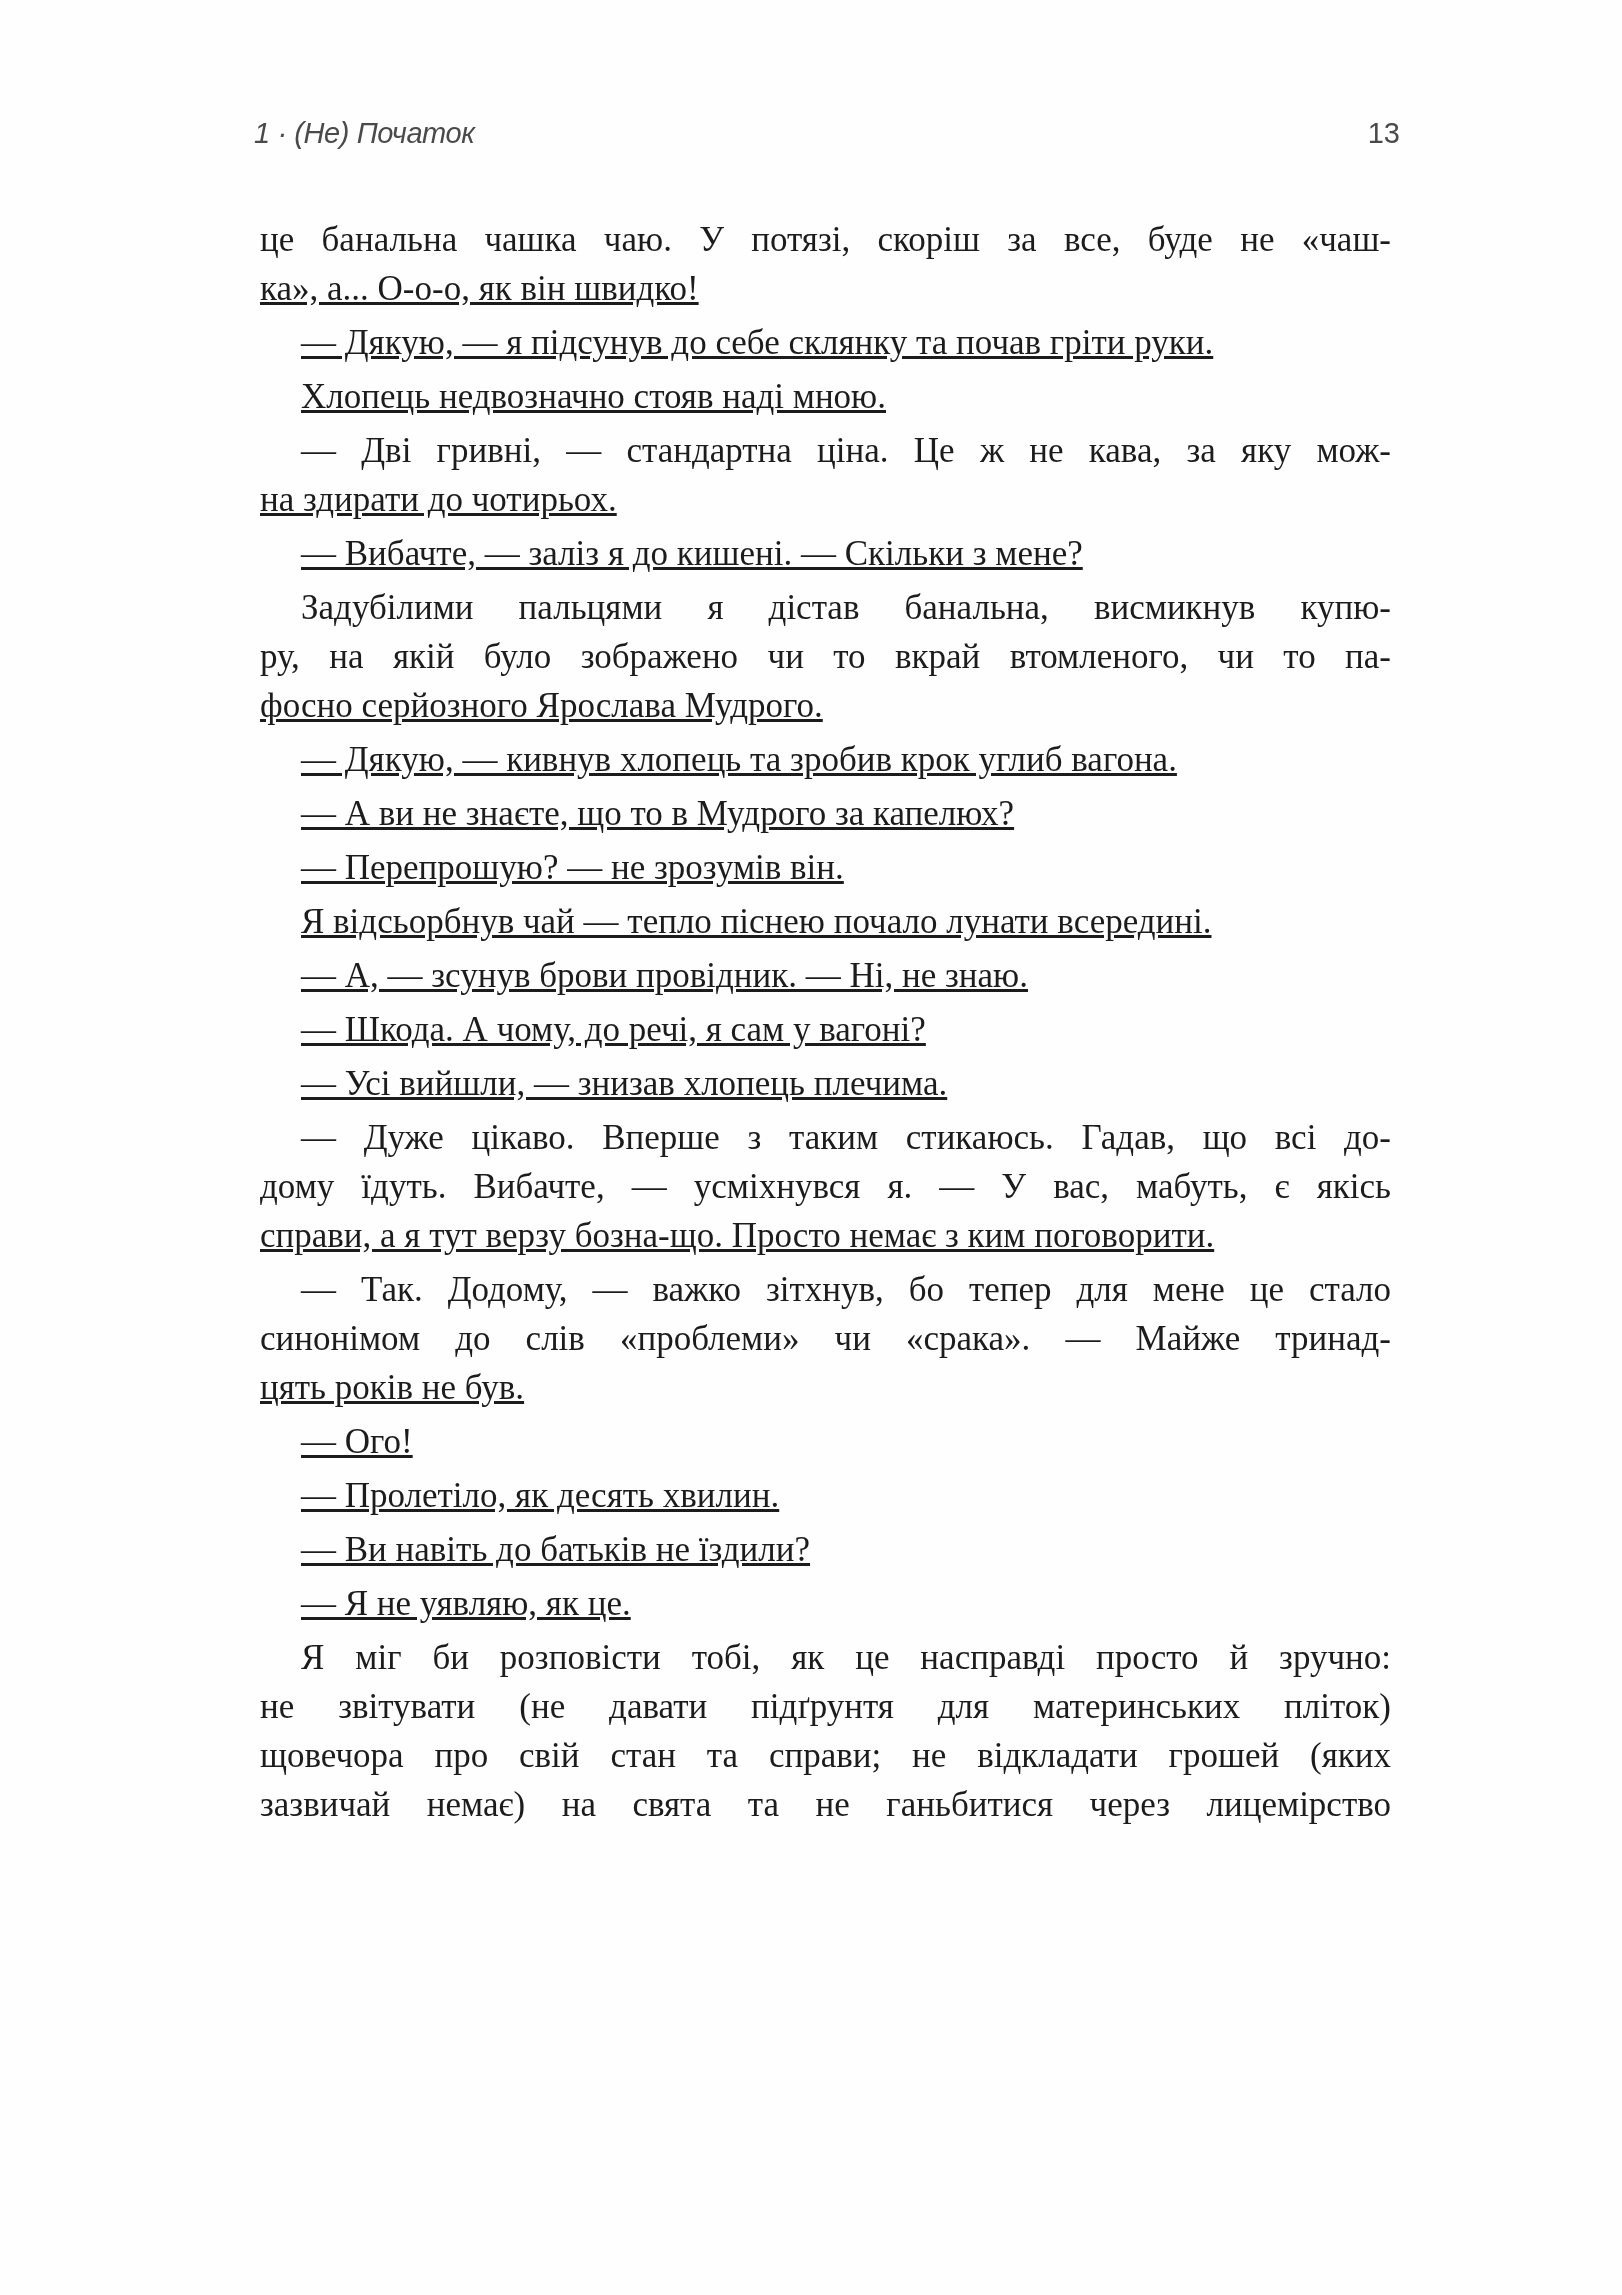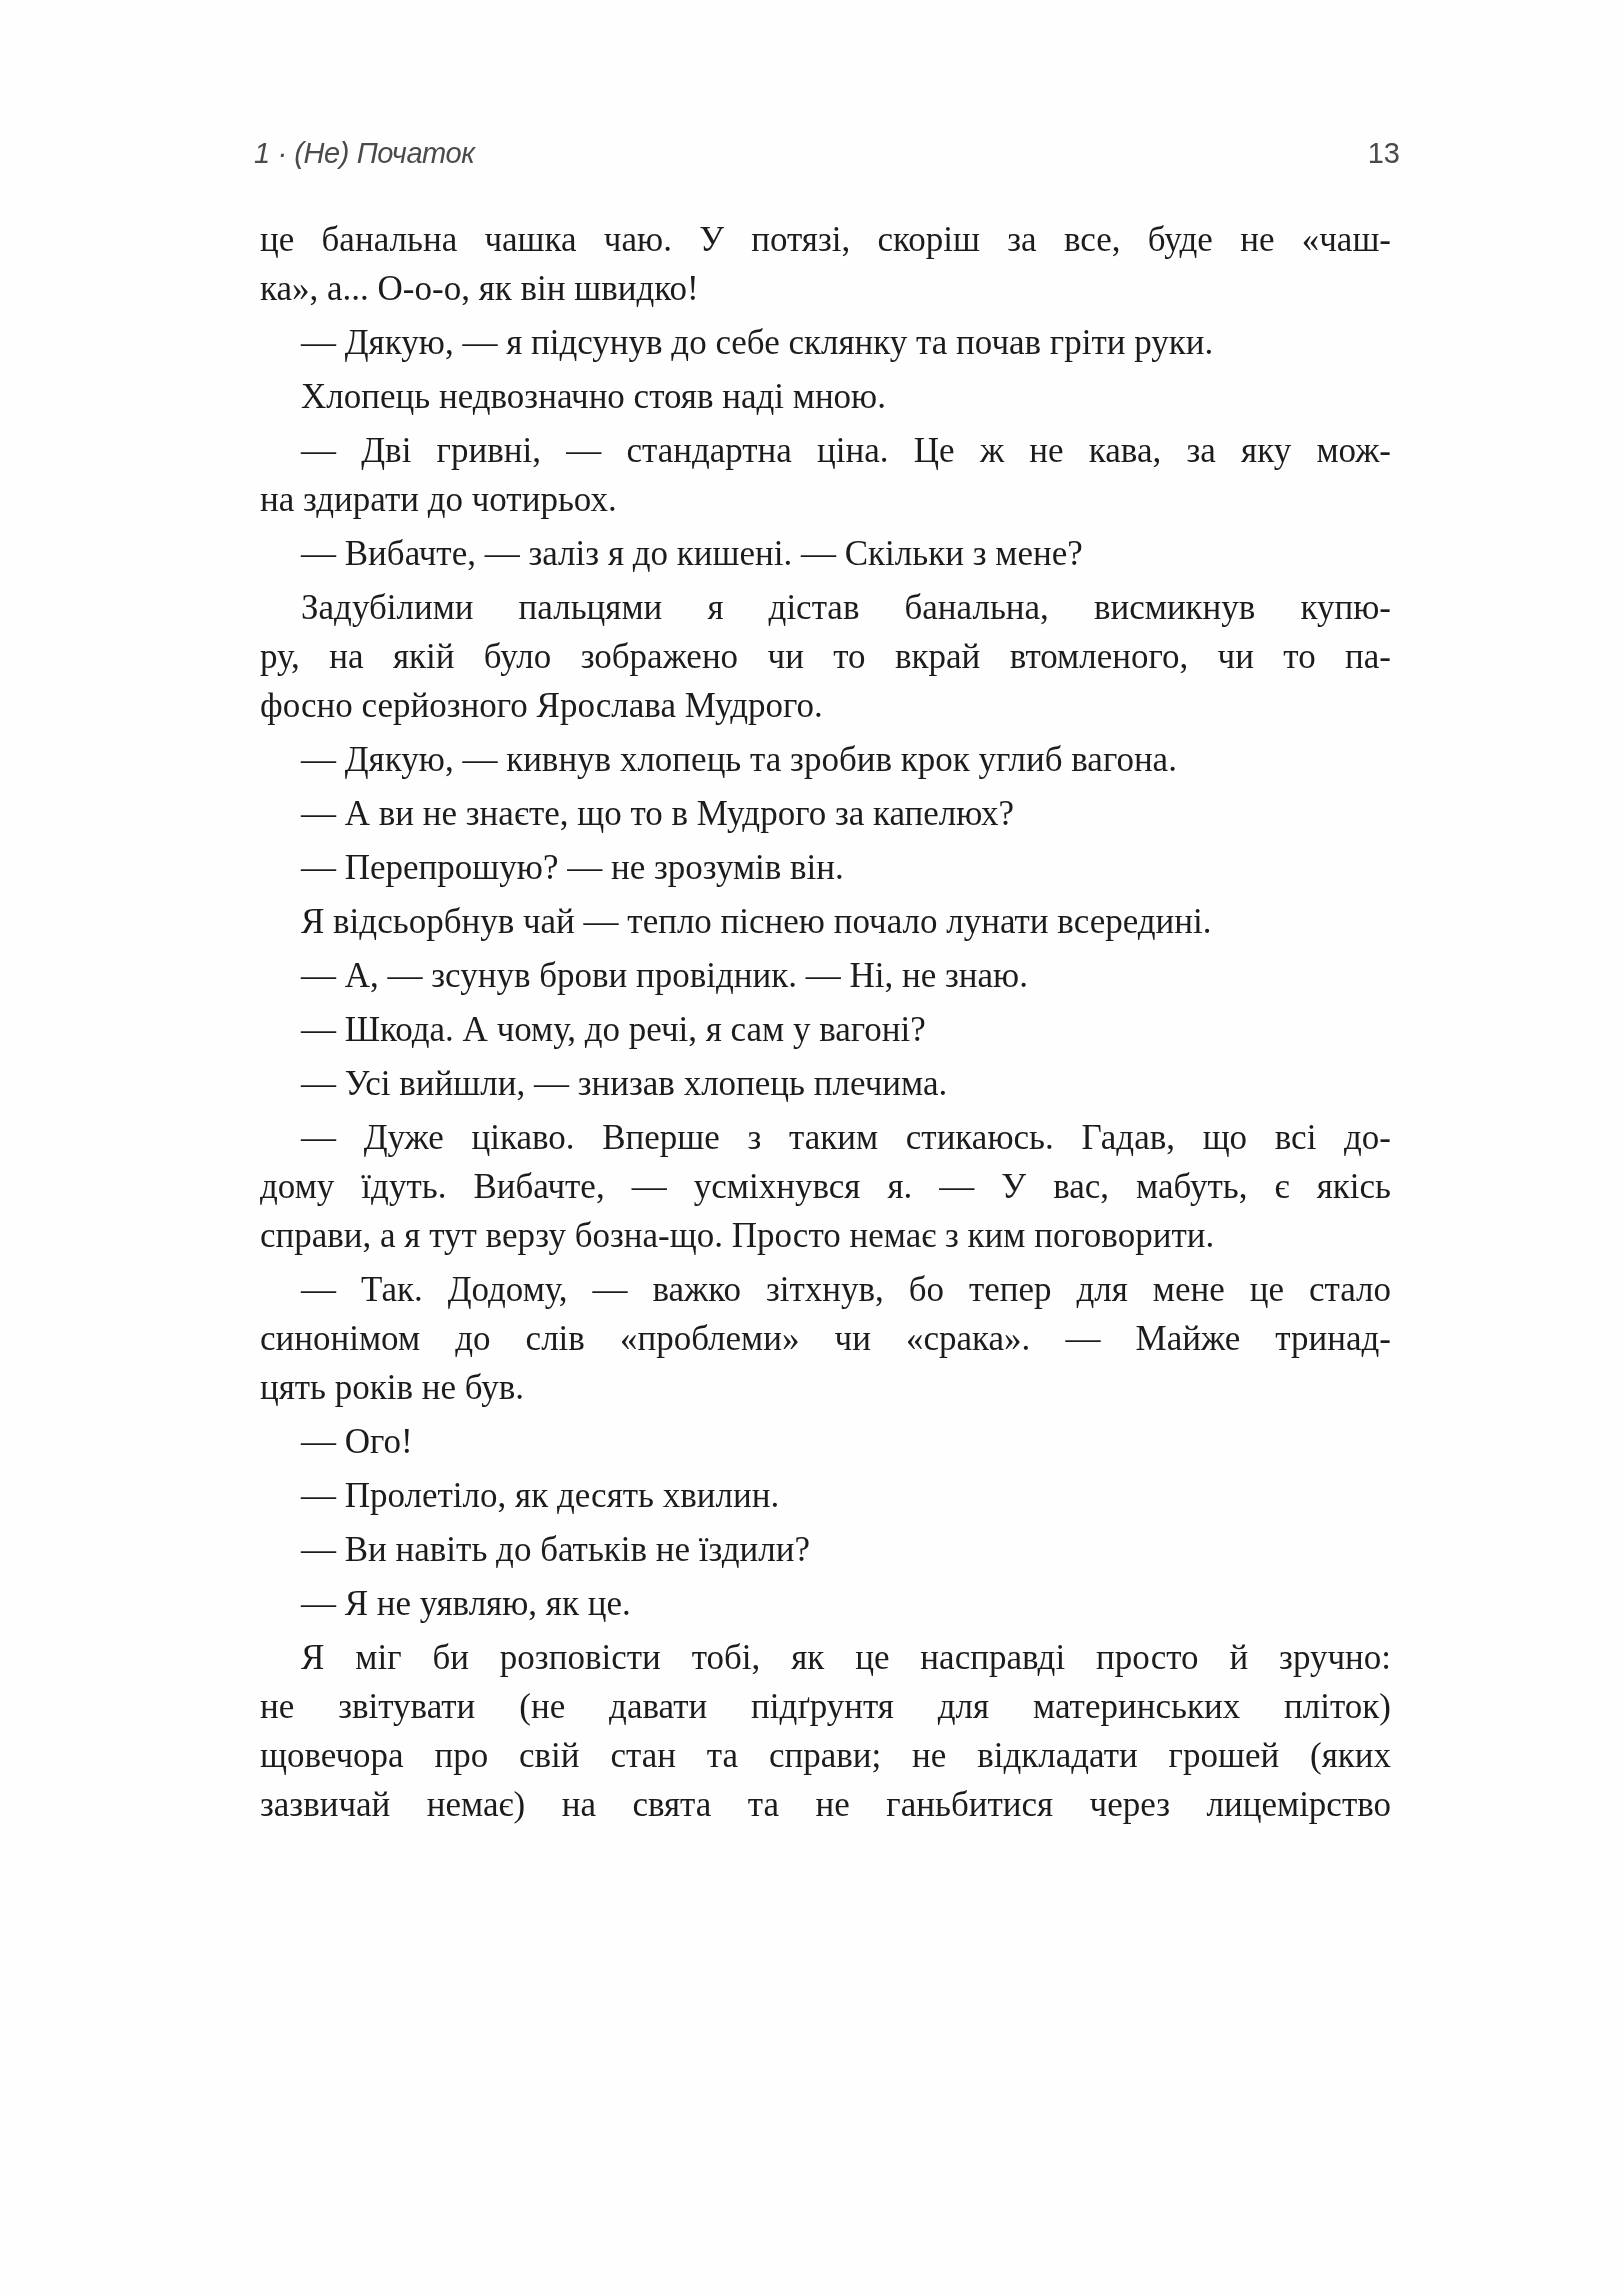--- a/index.html
+++ b/index.html
@@ -1,33 +1,33 @@
 <!DOCTYPE html>
 <html style="font-size:13.5px"><head>
 <meta charset="utf-8">
 <style>
   html, body { margin: 0; padding: 0; background: #ffffff; }
   body { width: 1623px; height: 2295px; position: relative; overflow: hidden; }
   .page { position: absolute; left: 0; top: 0; width: 1623px; height: 2295px; background: #fefefe; }
   .running-head {
     position: absolute; left: 254px; top: 117px; width: 1146px; height: 42px;
     font-family: "Liberation Sans", "DejaVu Sans", sans-serif;
-    color: #4a4a4a; font-size: 29px; margin-top: 20px;
+    color: #4a4a4a; font-size: 29px;
   }
   .running-head .chapter { position: absolute; left: 0; top: 0; font-style: italic; letter-spacing: -0.4px; }
   .running-head .folio { position: absolute; right: 0; top: 0; font-style: normal; text-align: center; }
   .body-text {
     position: absolute; left: 255px; top: 210px; width: 1141px;
     font-family: "Liberation Serif", "DejaVu Serif", serif;
     font-size: 35px; line-height: 49px; color: #1c1c1c;
     text-align: justify;
   }
   .body-text p { margin: 5px; padding: 0; }
   .line { display: block; white-space: nowrap; text-align-last: justify; }
-  .line.last { text-align-last: left; }
+  .line.last { text-align-last: left; text-decoration: underline; }
   .indent { padding-left: 41px; }
 </style>
 </head>
 <body>
 
 <div class="page">
   <div class="running-head">
     <span class="chapter">1 · (Не) Початок</span>
     <span class="folio">13</span>
   </div>

